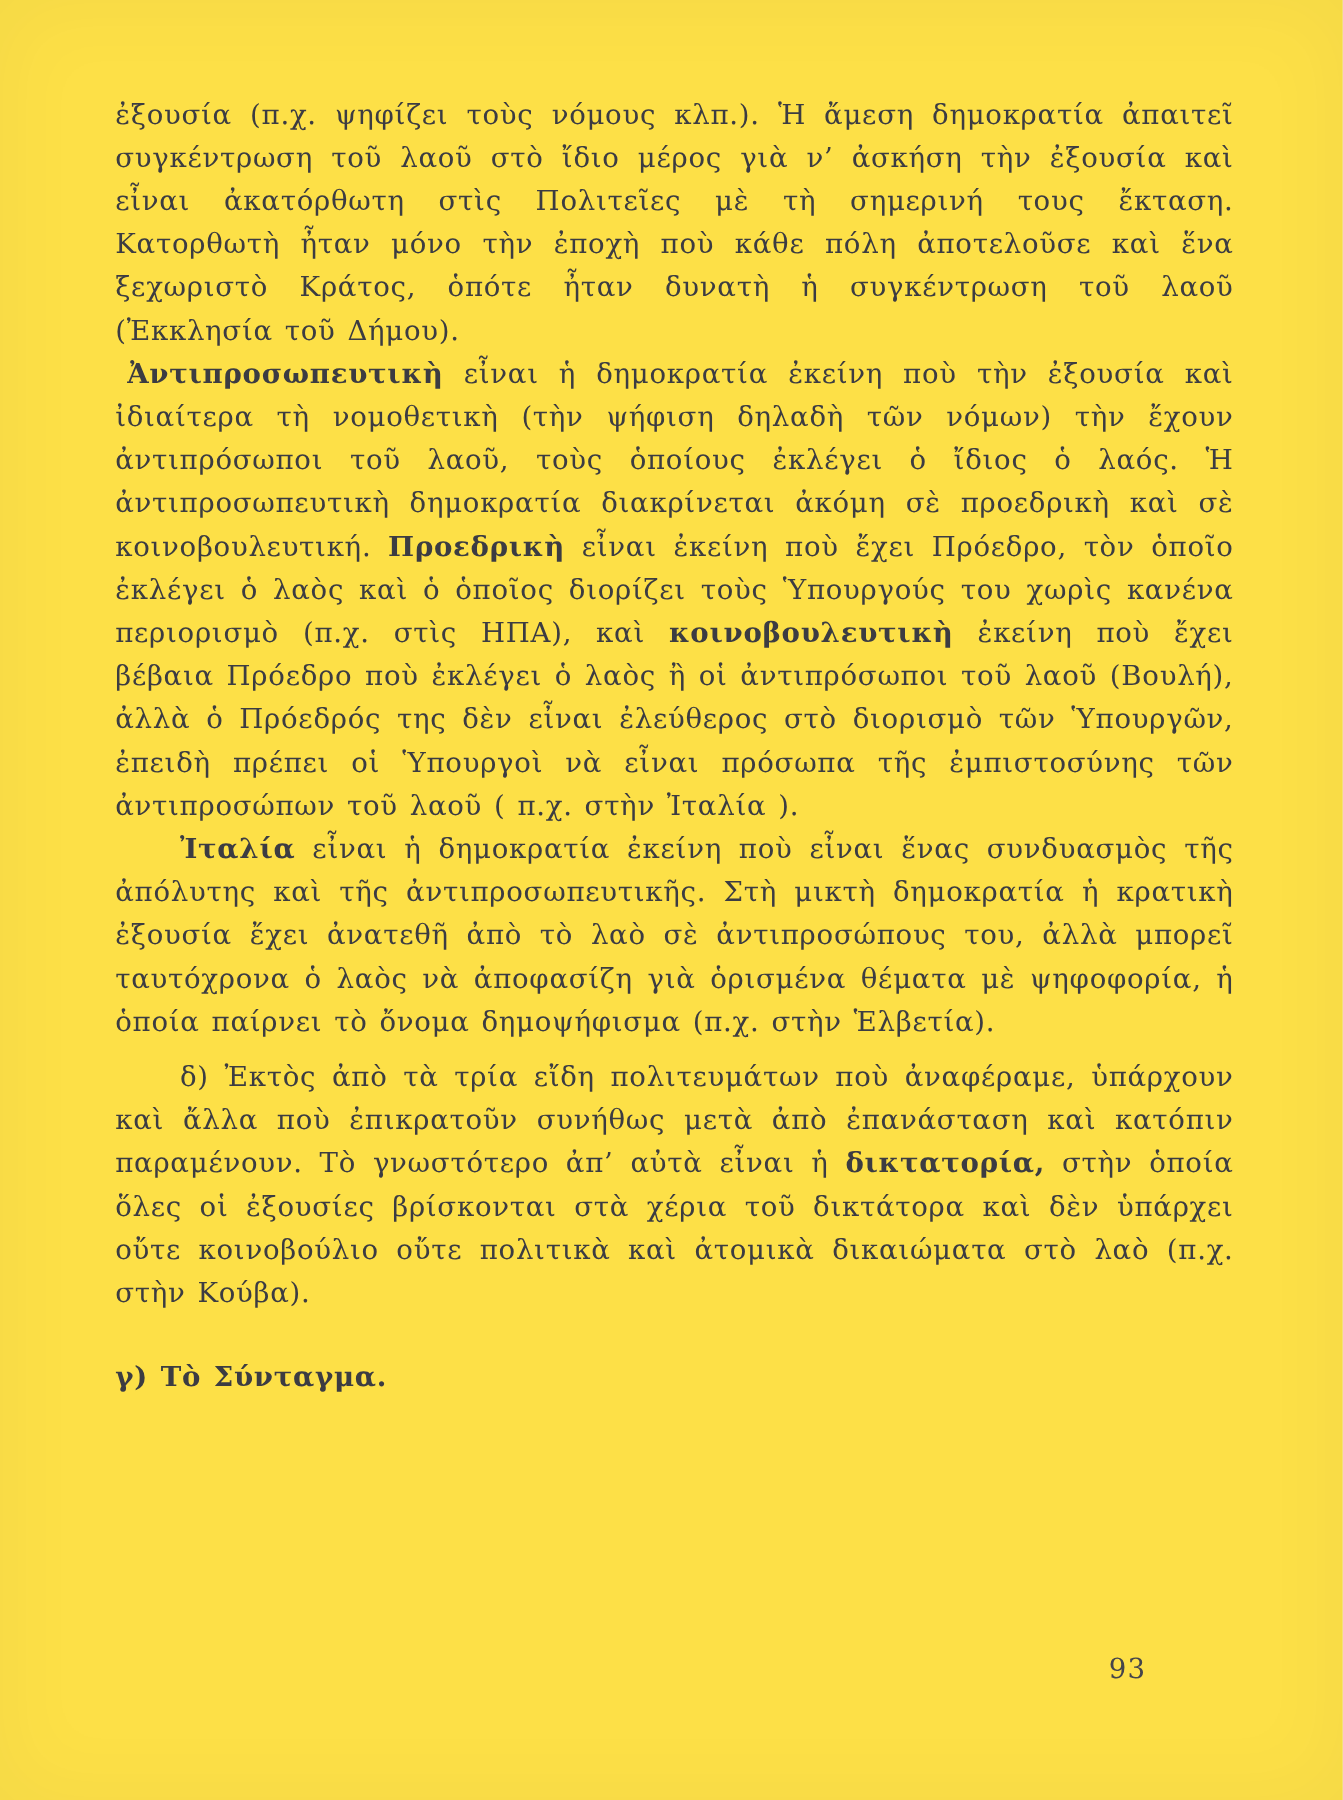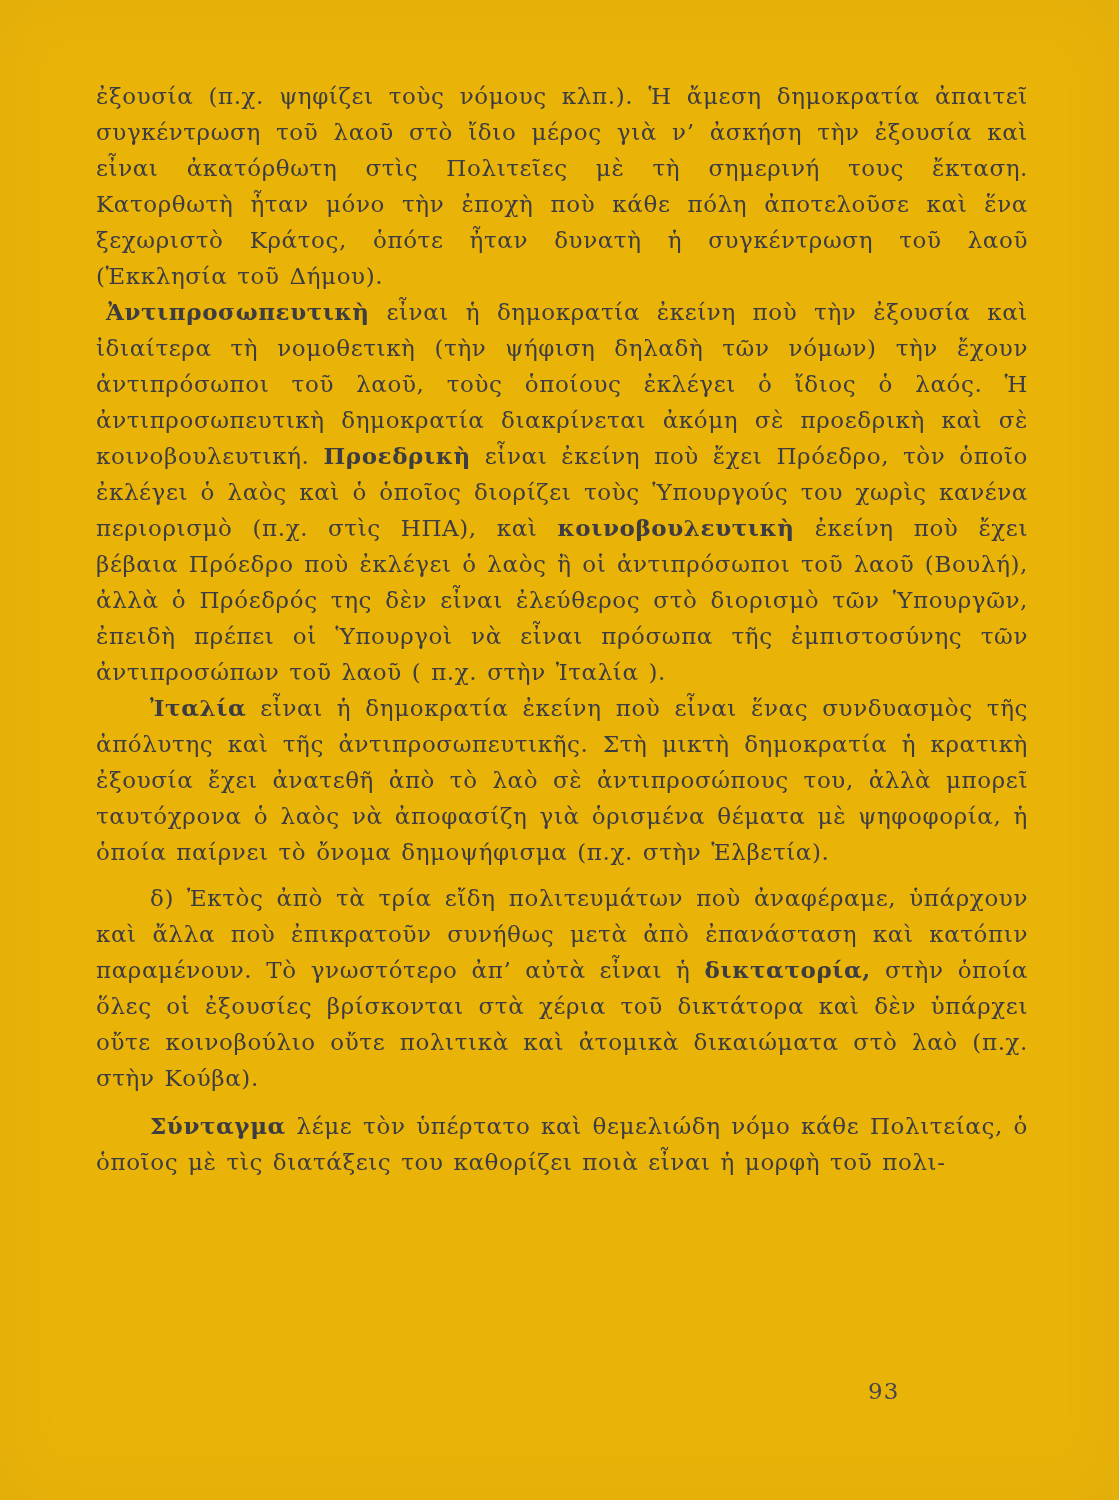--- a/index.html
+++ b/index.html
@@ -5,21 +5,21 @@
   html, body {
     margin: 0;
     padding: 0;
     background: #efece3;
   }
   .page {
     position: relative;
     width: 1119px;
     height: 1500px;
     margin: 0 auto;
-    background: #eab308;
+    background: #fde047;
     box-shadow: inset 0 0 70px rgba(90, 80, 60, 0.06);
     overflow: hidden;
     font-family: "DejaVu Serif", "Liberation Serif", serif;
     color: #3c3c42;
   }
   .text-block {
     position: absolute;
     left: 96px;
     top: 78px;
     width: 932px;
@@ -42,41 +42,41 @@
   .section-heading {
     font-weight: bold;
     text-indent: 0;
   }
   .sub-heading {
     text-indent: 54px;
   }
   .sub-heading .rest { font-weight: bold; }
   .page-number {
     position: absolute;
-    left: 868px;
+    left: 924px;
     top: 1378px;
     font-size: 23px;
     letter-spacing: 1px;
     color: #45454b;
   }
 </style>
 </head>
 <body>
 
 <div class="page">
   <div class="text-block">
 
     <p><span>ἐξουσία (π.χ. ψηφίζει τοὺς νόμους κλπ.). Ἡ ἄμεση δημοκρατία ἀπαιτεῖ συγκέντρωση τοῦ λαοῦ στὸ ἴδιο μέρος γιὰ ν’ ἀσκήση τὴν ἐξουσία καὶ εἶναι ἀκατόρθωτη στὶς Πολιτεῖες μὲ τὴ σημερινή τους ἔκταση. Κατορθωτὴ ἦταν μόνο τὴν ἐποχὴ ποὺ κάθε πόλη ἀποτελοῦσε καὶ ἕνα ξεχωριστὸ Κράτος, ὁπότε ἦταν δυνατὴ ἡ συγκέντρωση τοῦ λαοῦ (Ἐκκλησία τοῦ Δήμου).</span></p>
 
     <p class="indent-sm"><span class="b">Ἀντιπροσωπευτικὴ</span><span> εἶναι ἡ δημοκρατία ἐκείνη ποὺ τὴν ἐξουσία καὶ ἰδιαίτερα τὴ νομοθετικὴ (τὴν ψήφιση δηλαδὴ τῶν νόμων) τὴν ἔχουν ἀντιπρόσωποι τοῦ λαοῦ, τοὺς ὁποίους ἐκλέγει ὁ ἴδιος ὁ λαός. Ἡ ἀντιπροσωπευτικὴ δημοκρατία διακρίνεται ἀκόμη σὲ προεδρικὴ καὶ σὲ κοινοβουλευτική. </span><span class="b">Προεδρικὴ</span><span> εἶναι ἐκείνη ποὺ ἔχει Πρόεδρο, τὸν ὁποῖο ἐκλέγει ὁ λαὸς καὶ ὁ ὁποῖος διορίζει τοὺς Ὑπουργούς του χωρὶς κανένα περιορισμὸ (π.χ. στὶς ΗΠΑ), καὶ </span><span class="b">κοινοβουλευτικὴ</span><span> ἐκείνη ποὺ ἔχει βέβαια Πρόεδρο ποὺ ἐκλέγει ὁ λαὸς ἢ οἱ ἀντιπρόσωποι τοῦ λαοῦ (Βουλή), ἀλλὰ ὁ Πρόεδρός της δὲν εἶναι ἐλεύθερος στὸ διορισμὸ τῶν Ὑπουργῶν, ἐπειδὴ πρέπει οἱ Ὑπουργοὶ νὰ εἶναι πρόσωπα τῆς ἐμπιστοσύνης τῶν ἀντιπροσώπων τοῦ λαοῦ ( π.χ. στὴν Ἰταλία ).</span></p>
 
     <p class="indent"><span class="b">Ἰταλία</span><span> εἶναι ἡ δημοκρατία ἐκείνη ποὺ εἶναι ἕνας συνδυασμὸς τῆς ἀπόλυτης καὶ τῆς ἀντιπροσωπευτικῆς. Στὴ μικτὴ δημοκρατία ἡ κρατικὴ ἐξουσία ἔχει ἀνατεθῆ ἀπὸ τὸ λαὸ σὲ ἀντιπροσώπους του, ἀλλὰ μπορεῖ ταυτόχρονα ὁ λαὸς νὰ ἀποφασίζη γιὰ ὁρισμένα θέματα μὲ ψηφοφορία, ἡ ὁποία παίρνει τὸ ὄνομα δημοψήφισμα (π.χ. στὴν Ἑλβετία).</span></p>
 
     <p class="indent gap-sm"><span>δ) Ἐκτὸς ἀπὸ τὰ τρία εἴδη πολιτευμάτων ποὺ ἀναφέραμε, ὑπάρχουν καὶ ἄλλα ποὺ ἐπικρατοῦν συνήθως μετὰ ἀπὸ ἐπανάσταση καὶ κατόπιν παραμένουν. Τὸ γνωστότερο ἀπ’ αὐτὰ εἶναι ἡ </span><span class="b">δικτατορία,</span><span> στὴν ὁποία ὅλες οἱ ἐξουσίες βρίσκονται στὰ χέρια τοῦ δικτάτορα καὶ δὲν ὑπάρχει οὔτε κοινοβούλιο οὔτε πολιτικὰ καὶ ἀτομικὰ δικαιώματα στὸ λαὸ (π.χ. στὴν Κούβα).</span></p>
 
+    <p class="section-heading gap-lg"><span>γ) Τὸ Σύνταγμα.</span></p>
 
 
-    <p class="indent gap-xs"><span class="b">Σύνταγμα</span><span> λέμε τὸν ὑπέρτατο καὶ θεμελιώδη νόμο κάθε Πολιτείας, ὁ ὁποῖος μὲ τὶς διατάξεις του καθορίζει ποιὰ εἶναι ἡ μορφὴ τοῦ πολι-</span></p>
 
   </div>
 
   <div class="page-number">93</div>
 </div>
 
 </body></html>

